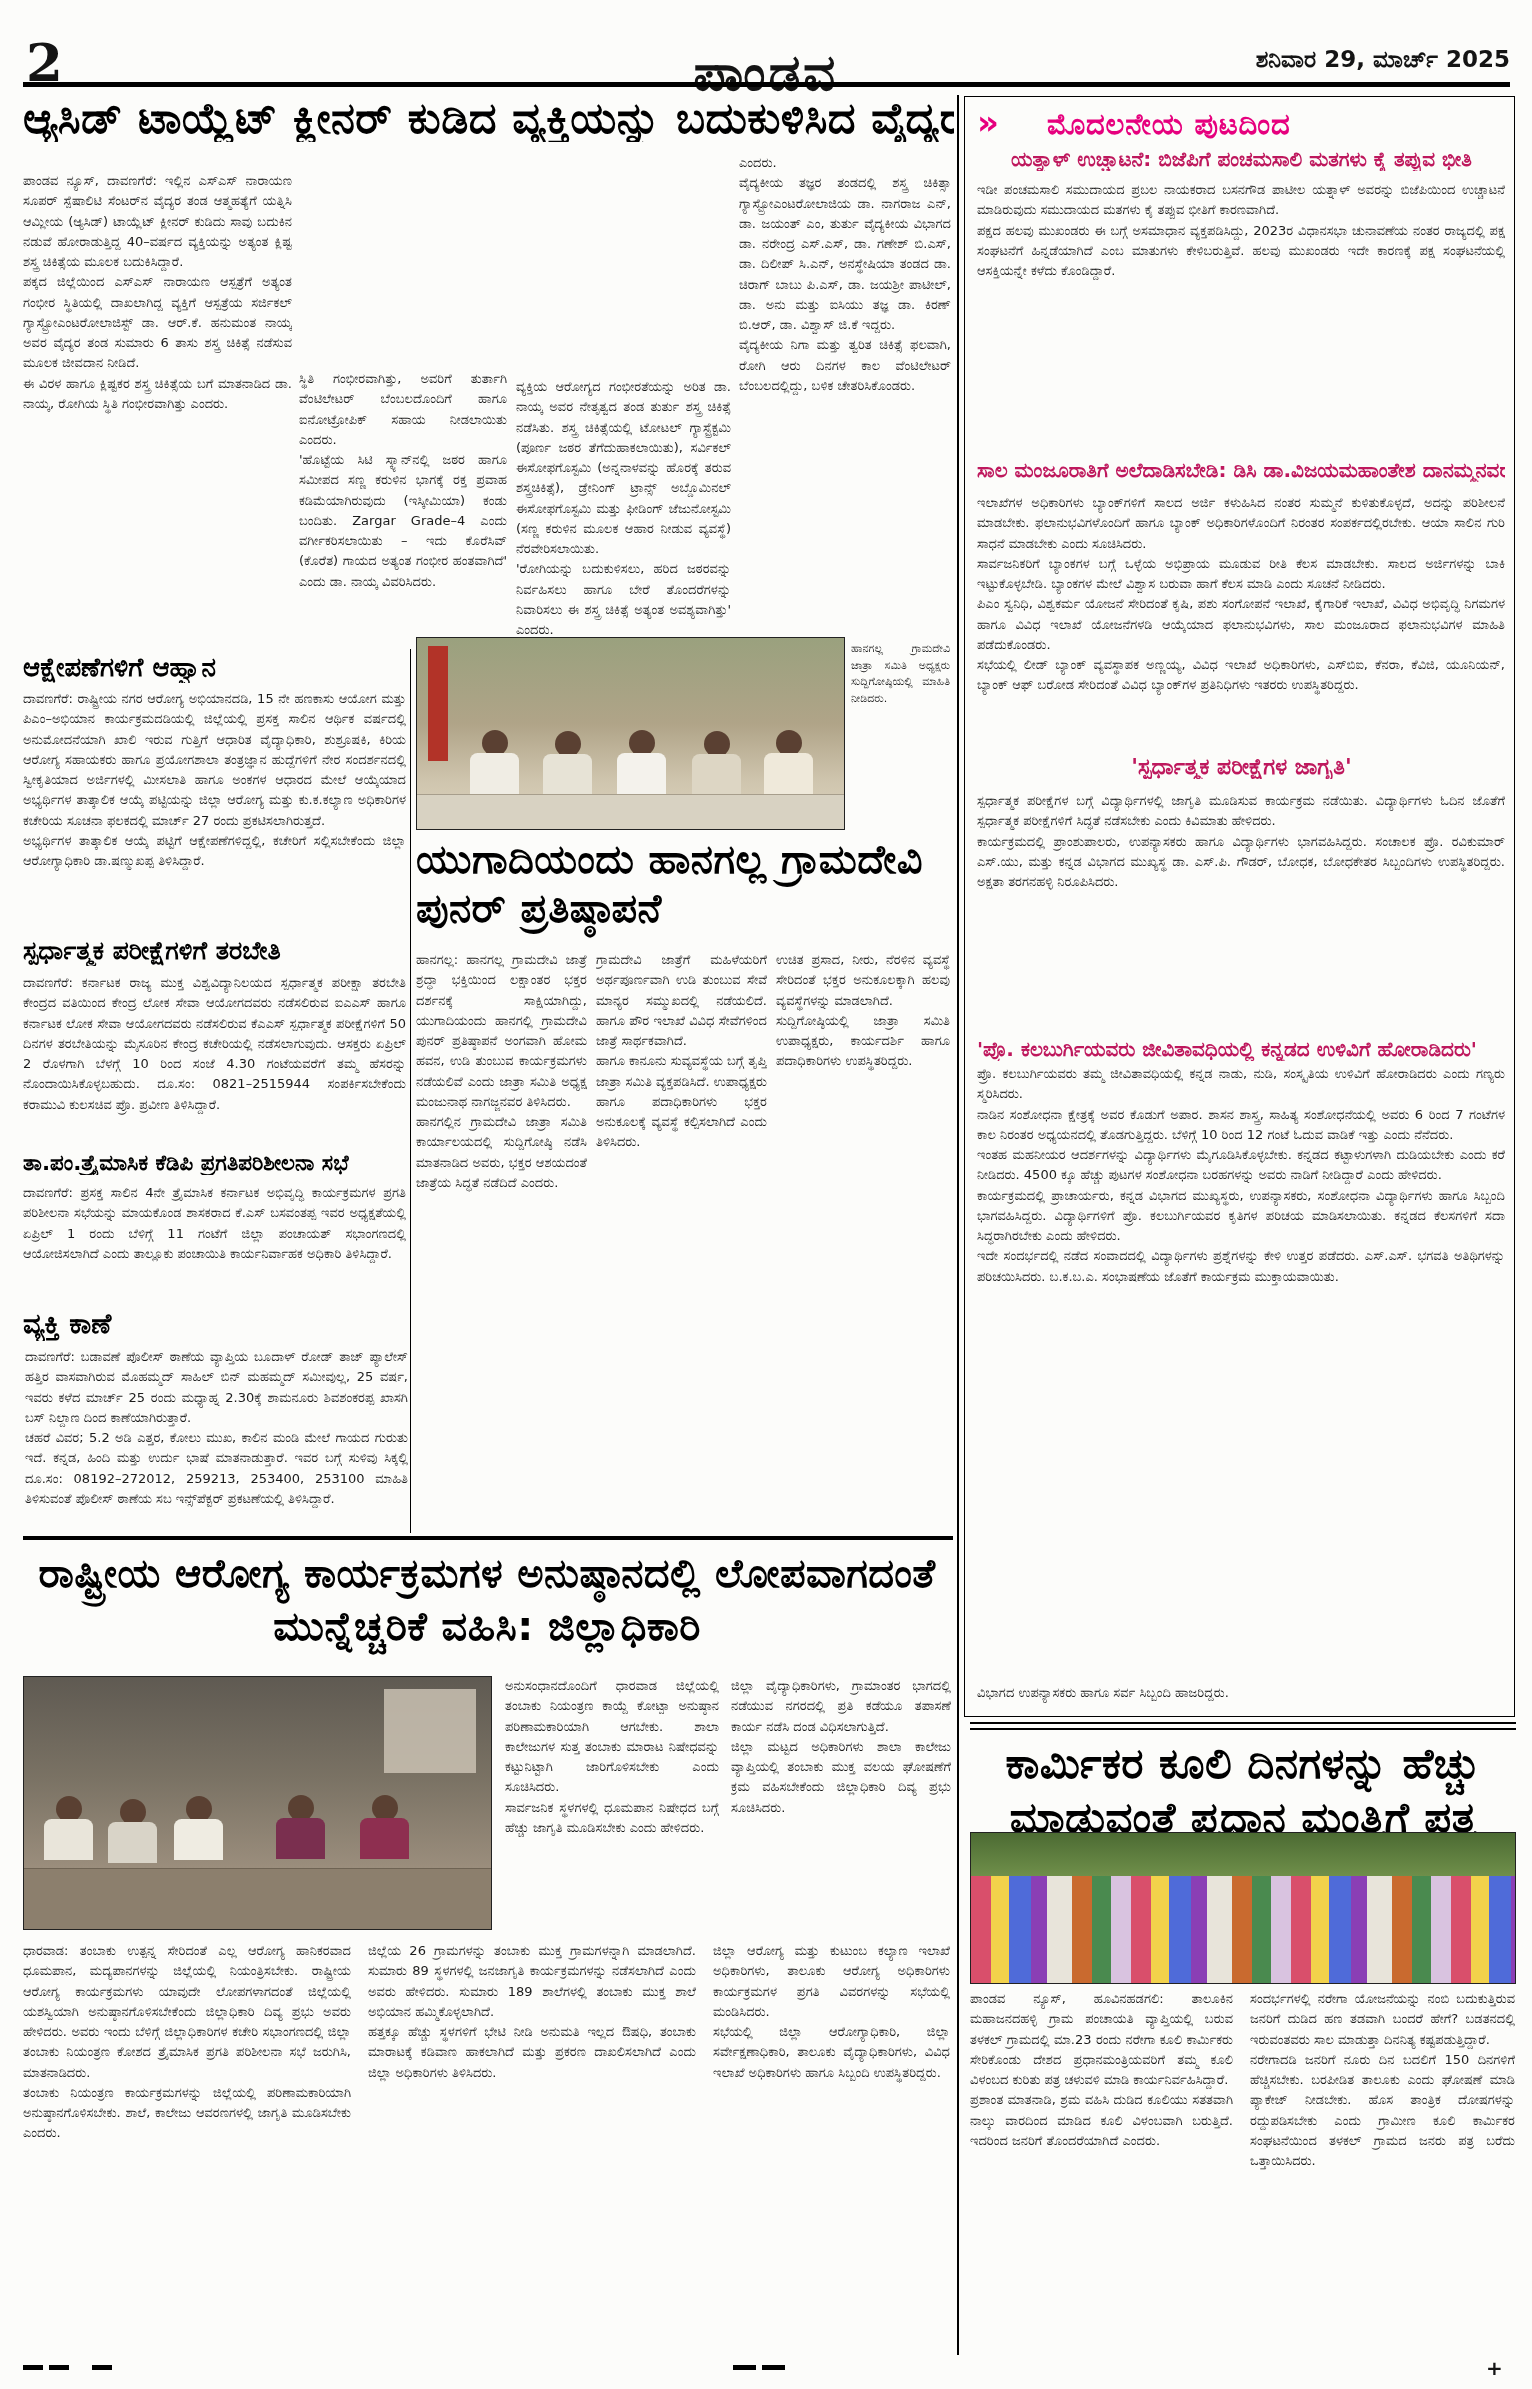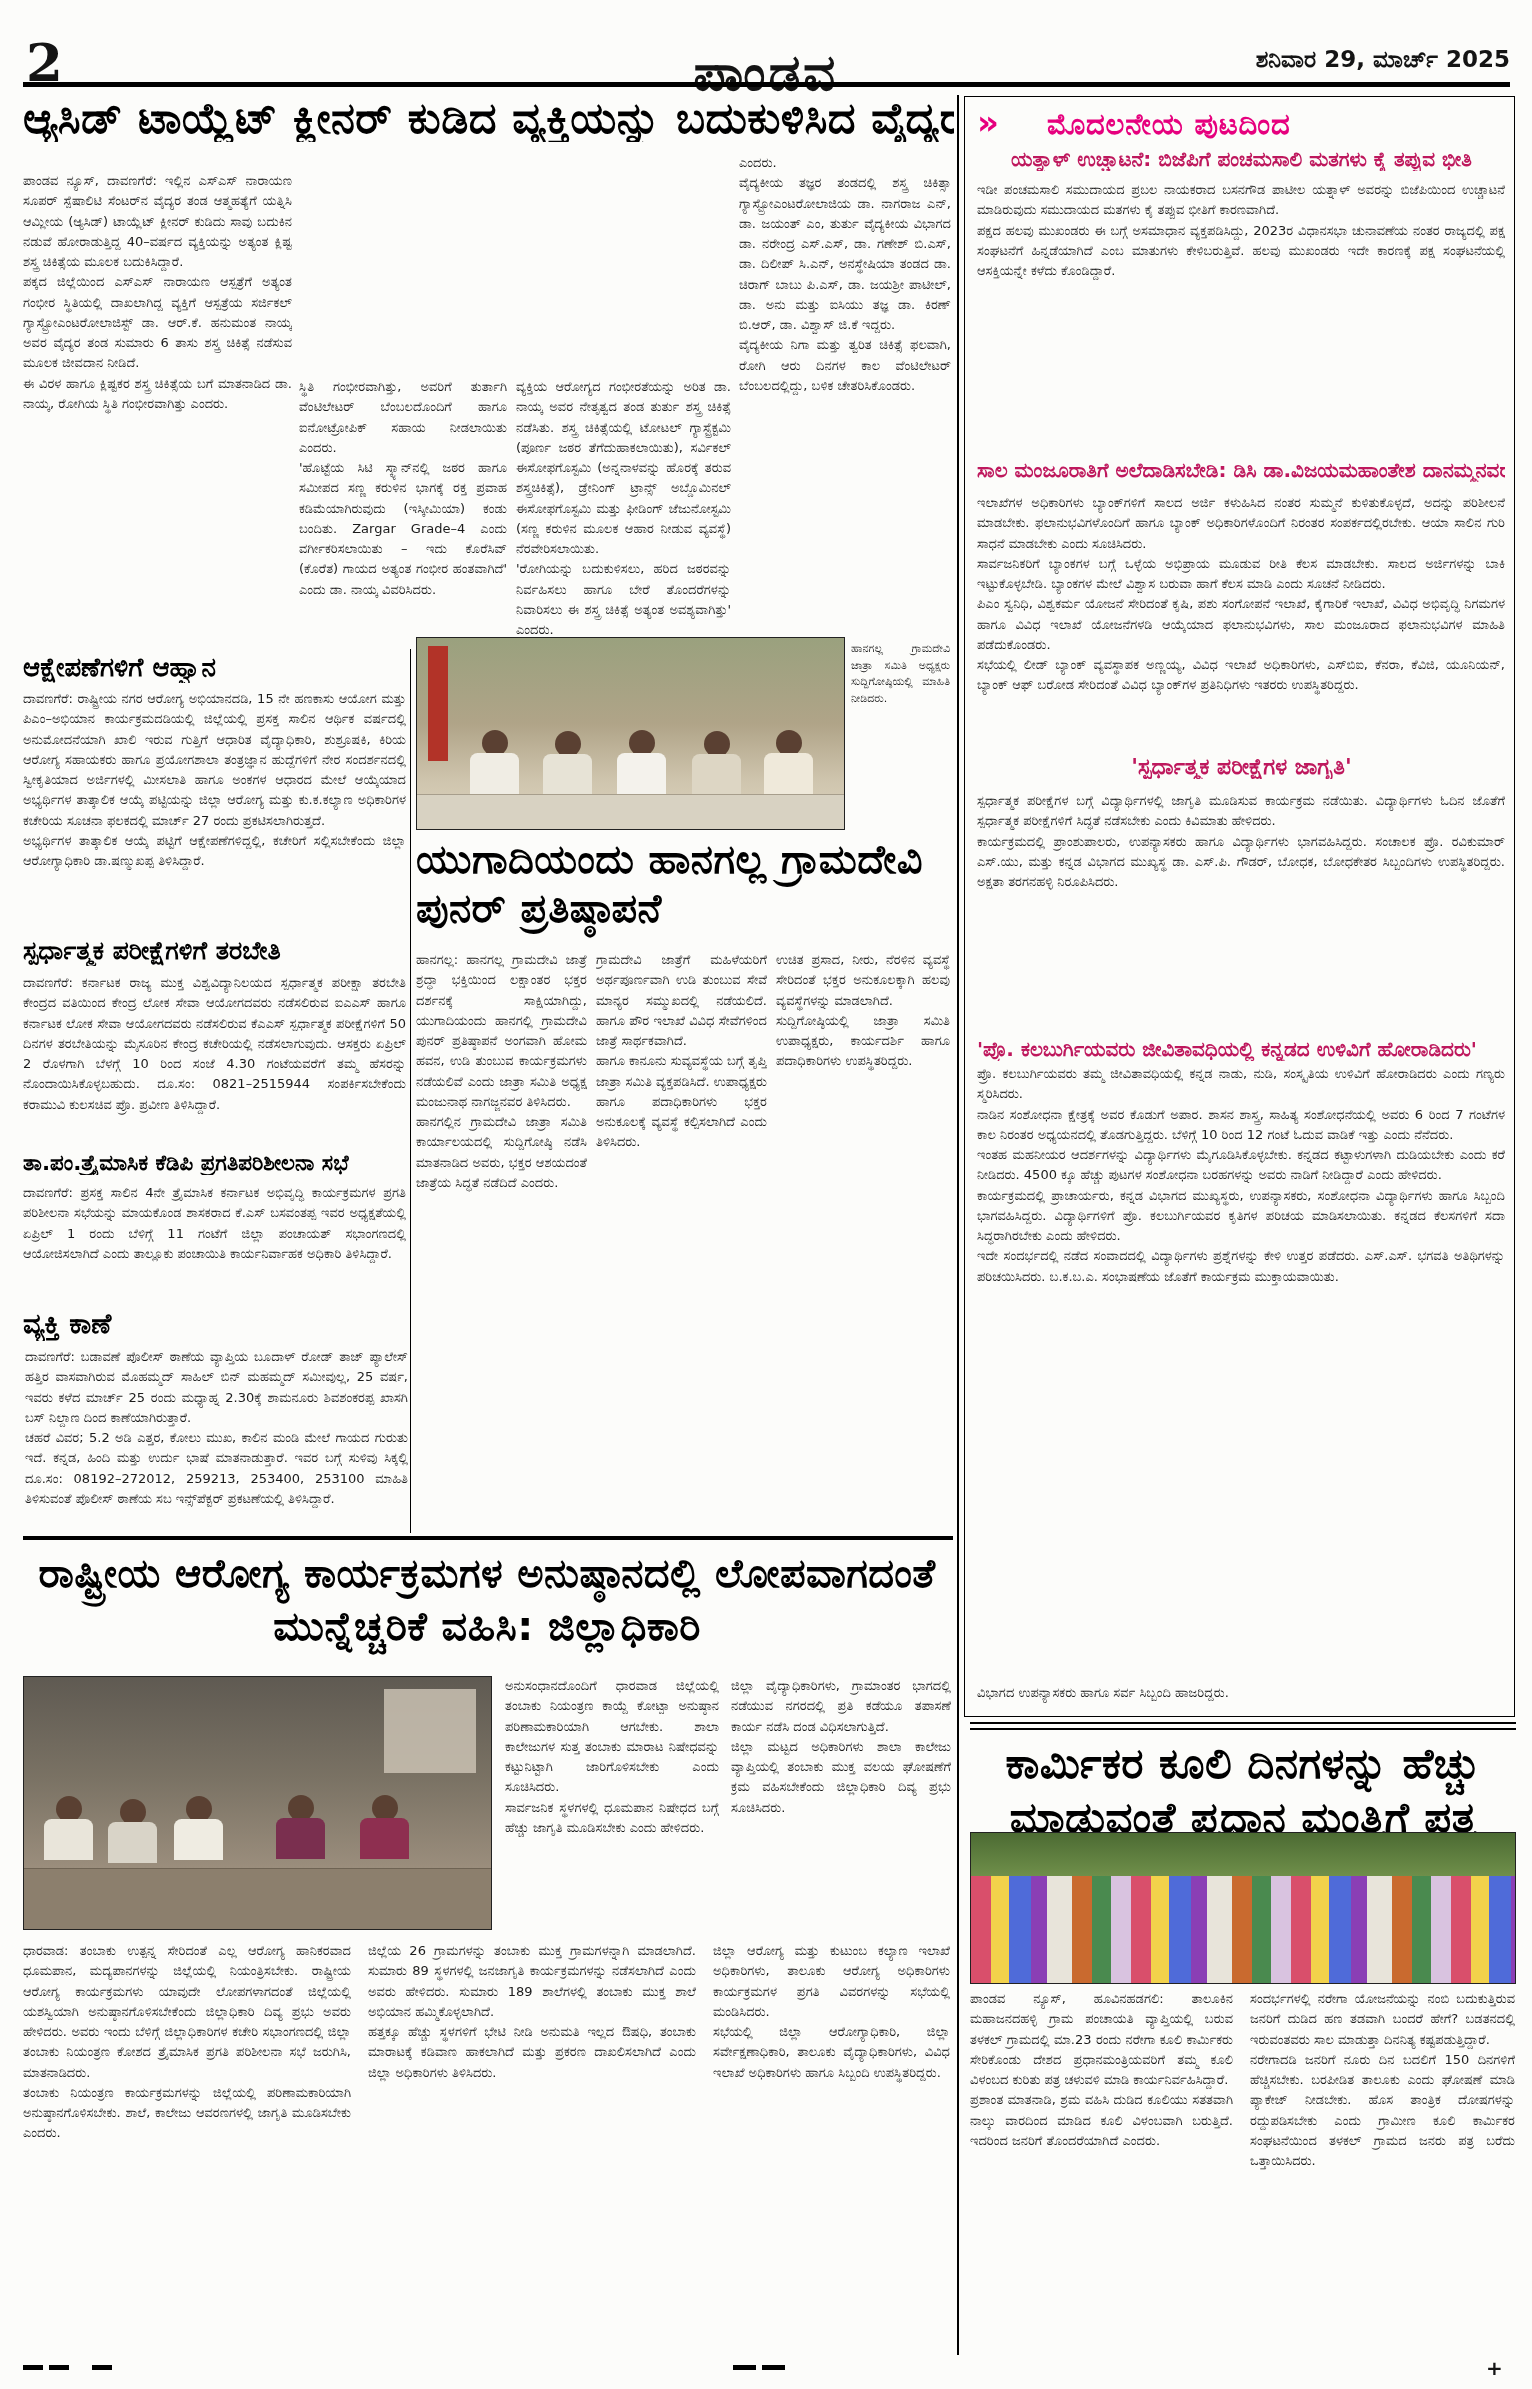--- a/index.html
+++ b/index.html
@@ -32,21 +32,21 @@
   <div class="rule" style="left:23px;top:82px;width:1487px;height:5.3px;"></div>
 
   <div class="rule" style="left:957px;top:95px;width:1.5px;height:2260px;"></div>
 
   <div class="abs headline" style="left:23px;top:95px;width:931px;font-size:43px;line-height:1.1;white-space:nowrap;overflow:hidden;">ಆ್ಯಸಿಡ್ ಟಾಯ್ಲೆಟ್ ಕ್ಲೀನರ್ ಕುಡಿದ ವ್ಯಕ್ತಿಯನ್ನು ಬದುಕುಳಿಸಿದ ವೈದ್ಯರು</div>
 
 
   <div class="abs body-text" style="left:23px;top:171px;width:269px;height:470px;">ಪಾಂಡವ ನ್ಯೂಸ್, ದಾವಣಗೆರೆ: ಇಲ್ಲಿನ ಎಸ್‌ಎಸ್ ನಾರಾಯಣ ಸೂಪರ್ ಸ್ಪೆಷಾಲಿಟಿ ಸೆಂಟರ್‌ನ ವೈದ್ಯರ ತಂಡ ಆತ್ಮಹತ್ಯೆಗೆ ಯತ್ನಿಸಿ ಆಮ್ಲೀಯ (ಆ್ಯಸಿಡ್) ಟಾಯ್ಲೆಟ್ ಕ್ಲೀನರ್ ಕುಡಿದು ಸಾವು ಬದುಕಿನ ನಡುವೆ ಹೋರಾಡುತ್ತಿದ್ದ 40–ವರ್ಷದ ವ್ಯಕ್ತಿಯನ್ನು ಅತ್ಯಂತ ಕ್ಲಿಷ್ಟ ಶಸ್ತ್ರ ಚಿಕಿತ್ಸೆಯ ಮೂಲಕ ಬದುಕಿಸಿದ್ದಾರೆ.
 ಪಕ್ಕದ ಜಿಲ್ಲೆಯಿಂದ ಎಸ್‌ಎಸ್ ನಾರಾಯಣ ಆಸ್ಪತ್ರೆಗೆ ಅತ್ಯಂತ ಗಂಭೀರ ಸ್ಥಿತಿಯಲ್ಲಿ ದಾಖಲಾಗಿದ್ದ ವ್ಯಕ್ತಿಗೆ ಆಸ್ಪತ್ರೆಯ ಸರ್ಜಿಕಲ್ ಗ್ಯಾಸ್ಟ್ರೋಎಂಟರೋಲಾಜಿಸ್ಟ್ ಡಾ. ಆರ್.ಕೆ. ಹನುಮಂತ ನಾಯ್ಕ ಅವರ ವೈದ್ಯರ ತಂಡ ಸುಮಾರು 6 ತಾಸು ಶಸ್ತ್ರ ಚಿಕಿತ್ಸೆ ನಡೆಸುವ ಮೂಲಕ ಜೀವದಾನ ನೀಡಿದೆ.
 ಈ ವಿರಳ ಹಾಗೂ ಕ್ಲಿಷ್ಟಕರ ಶಸ್ತ್ರ ಚಿಕಿತ್ಸೆಯ ಬಗೆ ಮಾತನಾಡಿದ ಡಾ. ನಾಯ್ಕ, ರೋಗಿಯ ಸ್ಥಿತಿ ಗಂಭೀರವಾಗಿತ್ತು ಎಂದರು.</div>
-  <div class="abs body-text" style="left:299px;top:377px;width:208px;height:264px;">ಸ್ಥಿತಿ ಗಂಭೀರವಾಗಿತ್ತು, ಅವರಿಗೆ ತುರ್ತಾಗಿ ವೆಂಟಿಲೇಟರ್ ಬೆಂಬಲದೊಂದಿಗೆ ಹಾಗೂ ಐನೋಟ್ರೋಪಿಕ್ ಸಹಾಯ ನೀಡಲಾಯಿತು ಎಂದರು.
+  <div class="abs body-text" style="left:299px;top:369px;width:208px;height:264px;">ಸ್ಥಿತಿ ಗಂಭೀರವಾಗಿತ್ತು, ಅವರಿಗೆ ತುರ್ತಾಗಿ ವೆಂಟಿಲೇಟರ್ ಬೆಂಬಲದೊಂದಿಗೆ ಹಾಗೂ ಐನೋಟ್ರೋಪಿಕ್ ಸಹಾಯ ನೀಡಲಾಯಿತು ಎಂದರು.
 'ಹೊಟ್ಟೆಯ ಸಿಟಿ ಸ್ಕ್ಯಾನ್‌ನಲ್ಲಿ ಜಠರ ಹಾಗೂ ಸಮೀಪದ ಸಣ್ಣ ಕರುಳಿನ ಭಾಗಕ್ಕೆ ರಕ್ತ ಪ್ರವಾಹ ಕಡಿಮೆಯಾಗಿರುವುದು (ಇಸ್ಕೀಮಿಯಾ) ಕಂಡು ಬಂದಿತು. Zargar Grade–4 ಎಂದು ವರ್ಗೀಕರಿಸಲಾಯಿತು – ಇದು ಕೊರೆಸಿವ್ (ಕೊರೆತ) ಗಾಯದ ಅತ್ಯಂತ ಗಂಭೀರ ಹಂತವಾಗಿದೆ' ಎಂದು ಡಾ. ನಾಯ್ಕ ವಿವರಿಸಿದರು.</div>
   <div class="abs body-text" style="left:516px;top:377px;width:215px;height:264px;">ವ್ಯಕ್ತಿಯ ಆರೋಗ್ಯದ ಗಂಭೀರತೆಯನ್ನು ಅರಿತ ಡಾ. ನಾಯ್ಕ ಅವರ ನೇತೃತ್ವದ ತಂಡ ತುರ್ತು ಶಸ್ತ್ರ ಚಿಕಿತ್ಸೆ ನಡೆಸಿತು. ಶಸ್ತ್ರ ಚಿಕಿತ್ಸೆಯಲ್ಲಿ ಟೋಟಲ್ ಗ್ಯಾಸ್ಟ್ರೆಕ್ಟಮಿ (ಪೂರ್ಣ ಜಠರ ತೆಗೆದುಹಾಕಲಾಯಿತು), ಸರ್ವಿಕಲ್ ಈಸೋಫಗೊಸ್ಟಮಿ (ಅನ್ನನಾಳವನ್ನು ಹೊರಕ್ಕೆ ತರುವ ಶಸ್ತ್ರಚಿಕಿತ್ಸೆ), ಡ್ರೇನಿಂಗ್ ಟ್ರಾನ್ಸ್ ಅಬ್ಡೊಮಿನಲ್ ಈಸೋಫಗೊಸ್ಟಮಿ ಮತ್ತು ಫೀಡಿಂಗ್ ಜೆಜುನೋಸ್ಟಮಿ (ಸಣ್ಣ ಕರುಳಿನ ಮೂಲಕ ಆಹಾರ ನೀಡುವ ವ್ಯವಸ್ಥೆ) ನೆರವೇರಿಸಲಾಯಿತು.
 'ರೋಗಿಯನ್ನು ಬದುಕುಳಿಸಲು, ಹರಿದ ಜಠರವನ್ನು ನಿರ್ವಹಿಸಲು ಹಾಗೂ ಬೇರೆ ತೊಂದರೆಗಳನ್ನು ನಿವಾರಿಸಲು ಈ ಶಸ್ತ್ರ ಚಿಕಿತ್ಸೆ ಅತ್ಯಂತ ಅವಶ್ಯವಾಗಿತ್ತು' ಎಂದರು.</div>
   <div class="abs body-text" style="left:739px;top:153px;width:212px;height:489px;">ಎಂದರು.
 ವೈದ್ಯಕೀಯ ತಜ್ಞರ ತಂಡದಲ್ಲಿ ಶಸ್ತ್ರ ಚಿಕಿತ್ಸಾ ಗ್ಯಾಸ್ಟ್ರೋಎಂಟರೋಲಾಜಿಯ ಡಾ. ನಾಗರಾಜ ಎನ್, ಡಾ. ಜಯಂತ್ ಎಂ, ತುರ್ತು ವೈದ್ಯಕೀಯ ವಿಭಾಗದ ಡಾ. ನರೇಂದ್ರ ಎಸ್.ಎಸ್, ಡಾ. ಗಣೇಶ್ ಬಿ.ಎಸ್, ಡಾ. ದಿಲೀಪ್ ಸಿ.ಎನ್, ಅನಸ್ಥೇಷಿಯಾ ತಂಡದ ಡಾ. ಚಿರಾಗ್ ಬಾಬು ಪಿ.ಎಸ್, ಡಾ. ಜಯಶ್ರೀ ಪಾಟೀಲ್, ಡಾ. ಅನು ಮತ್ತು ಐಸಿಯು ತಜ್ಞ ಡಾ. ಕಿರಣ್ ಬಿ.ಆರ್, ಡಾ. ವಿಶ್ವಾಸ್ ಜಿ.ಕೆ ಇದ್ದರು.
 ವೈದ್ಯಕೀಯ ನಿಗಾ ಮತ್ತು ತ್ವರಿತ ಚಿಕಿತ್ಸೆ ಫಲವಾಗಿ, ರೋಗಿ ಆರು ದಿನಗಳ ಕಾಲ ವೆಂಟಿಲೇಟರ್ ಬೆಂಬಲದಲ್ಲಿದ್ದು, ಬಳಿಕ ಚೇತರಿಸಿಕೊಂಡರು.</div>
 
   <div class="rule" style="left:410px;top:649px;width:0.8px;height:884px;"></div>
 
   <div class="abs brief-title" style="left:23px;top:652px;width:383px;font-size:26px;">ಆಕ್ಷೇಪಣೆಗಳಿಗೆ ಆಹ್ವಾನ</div>

